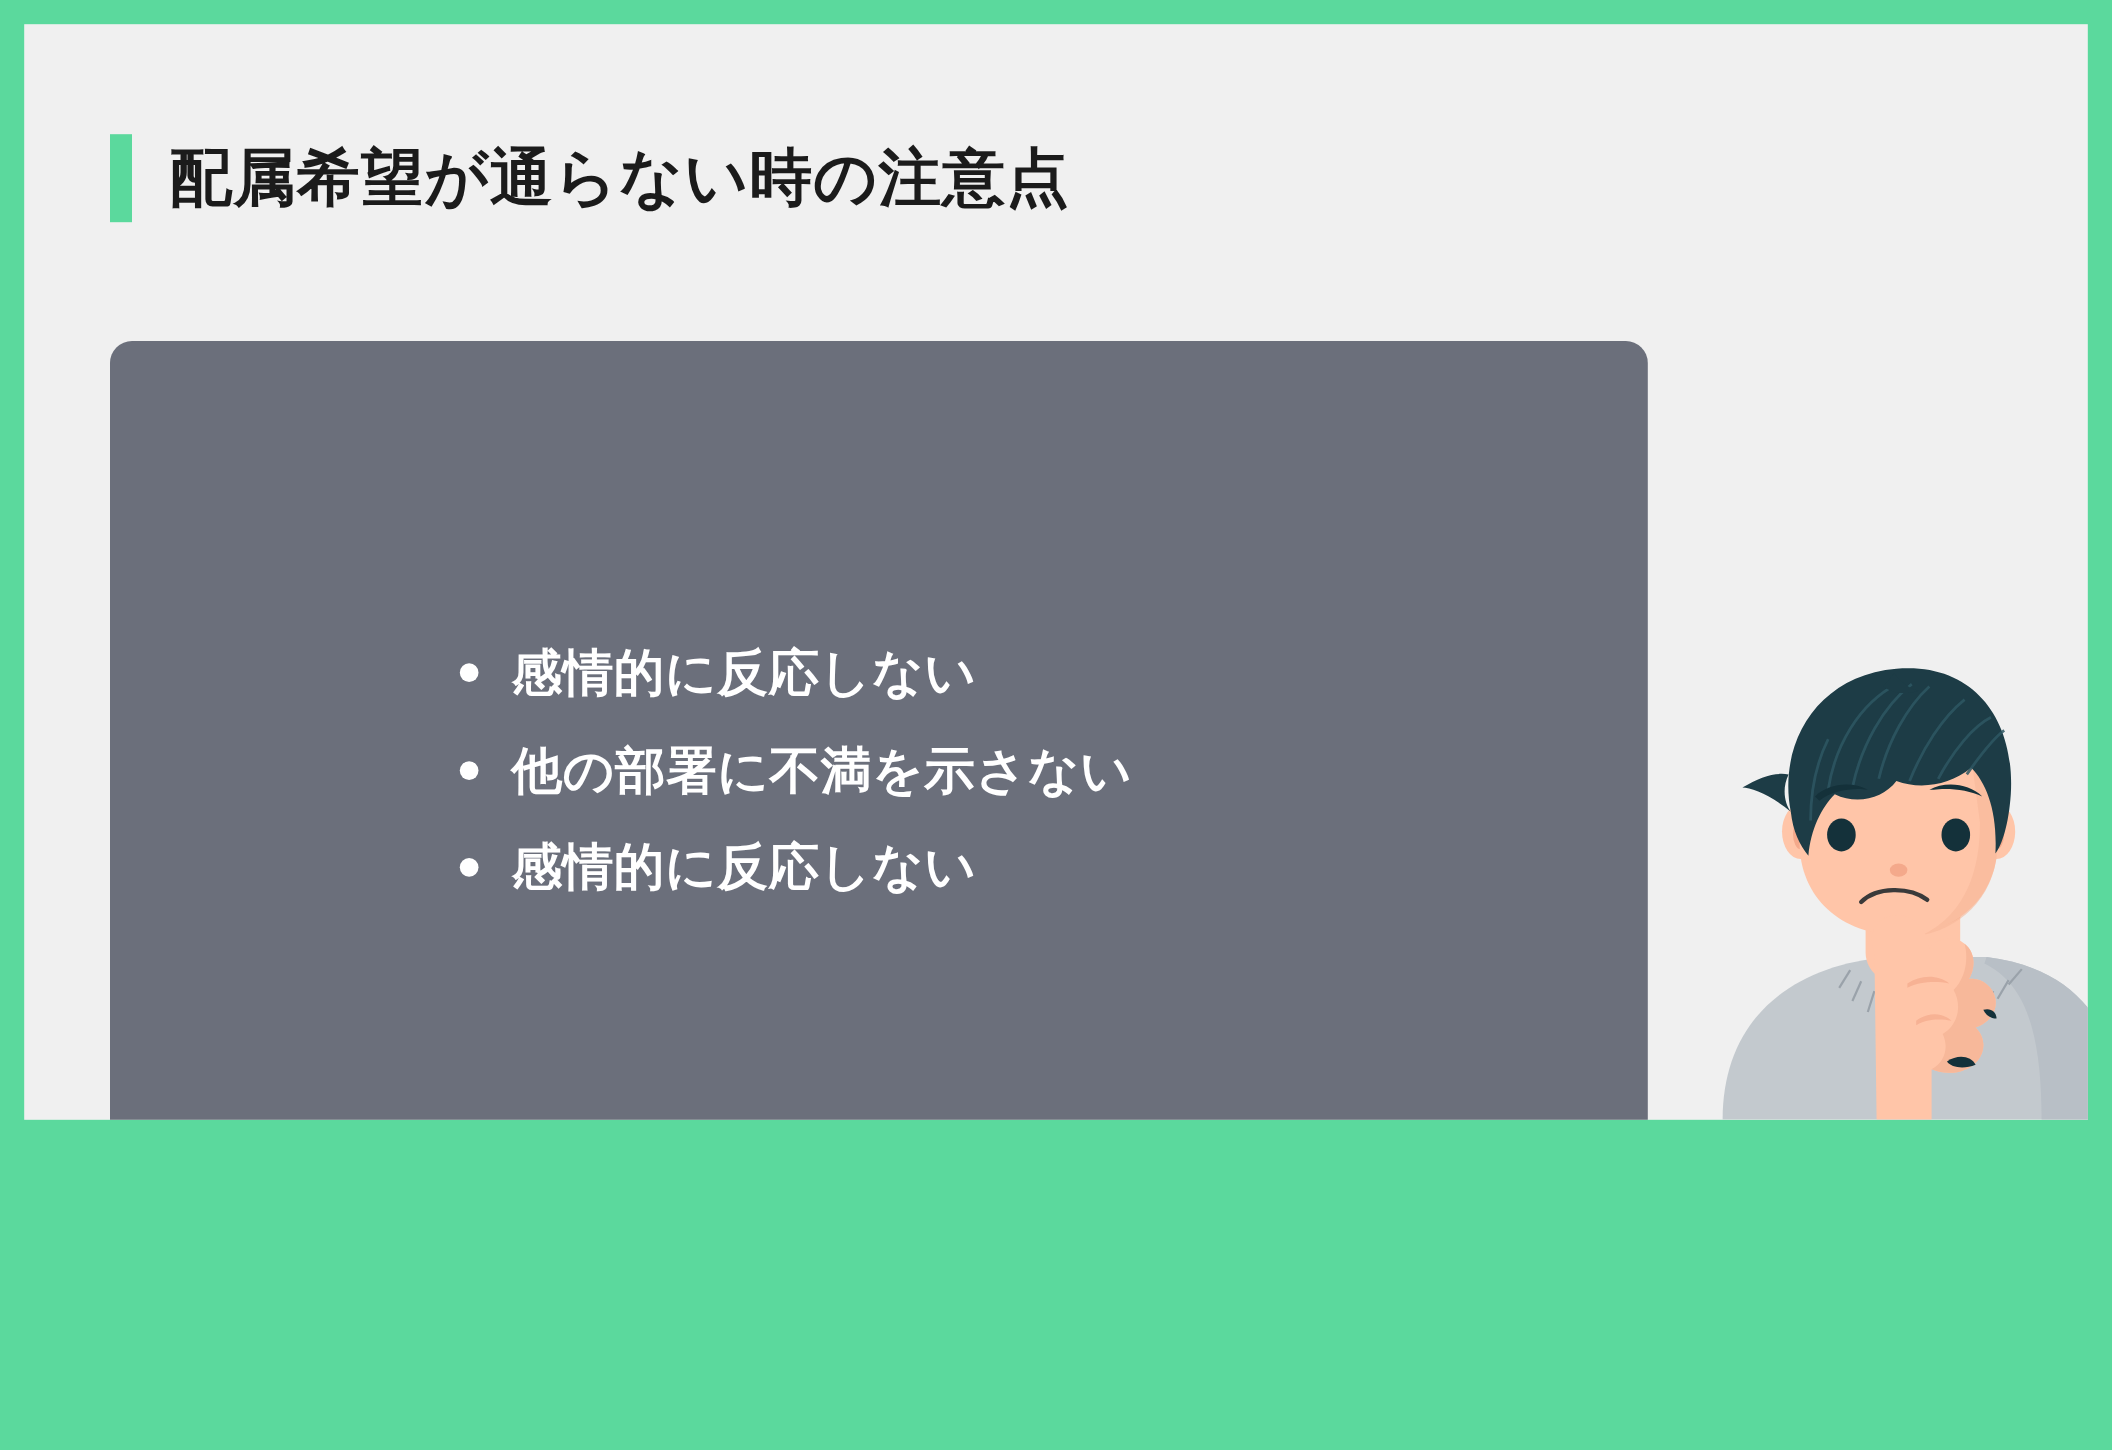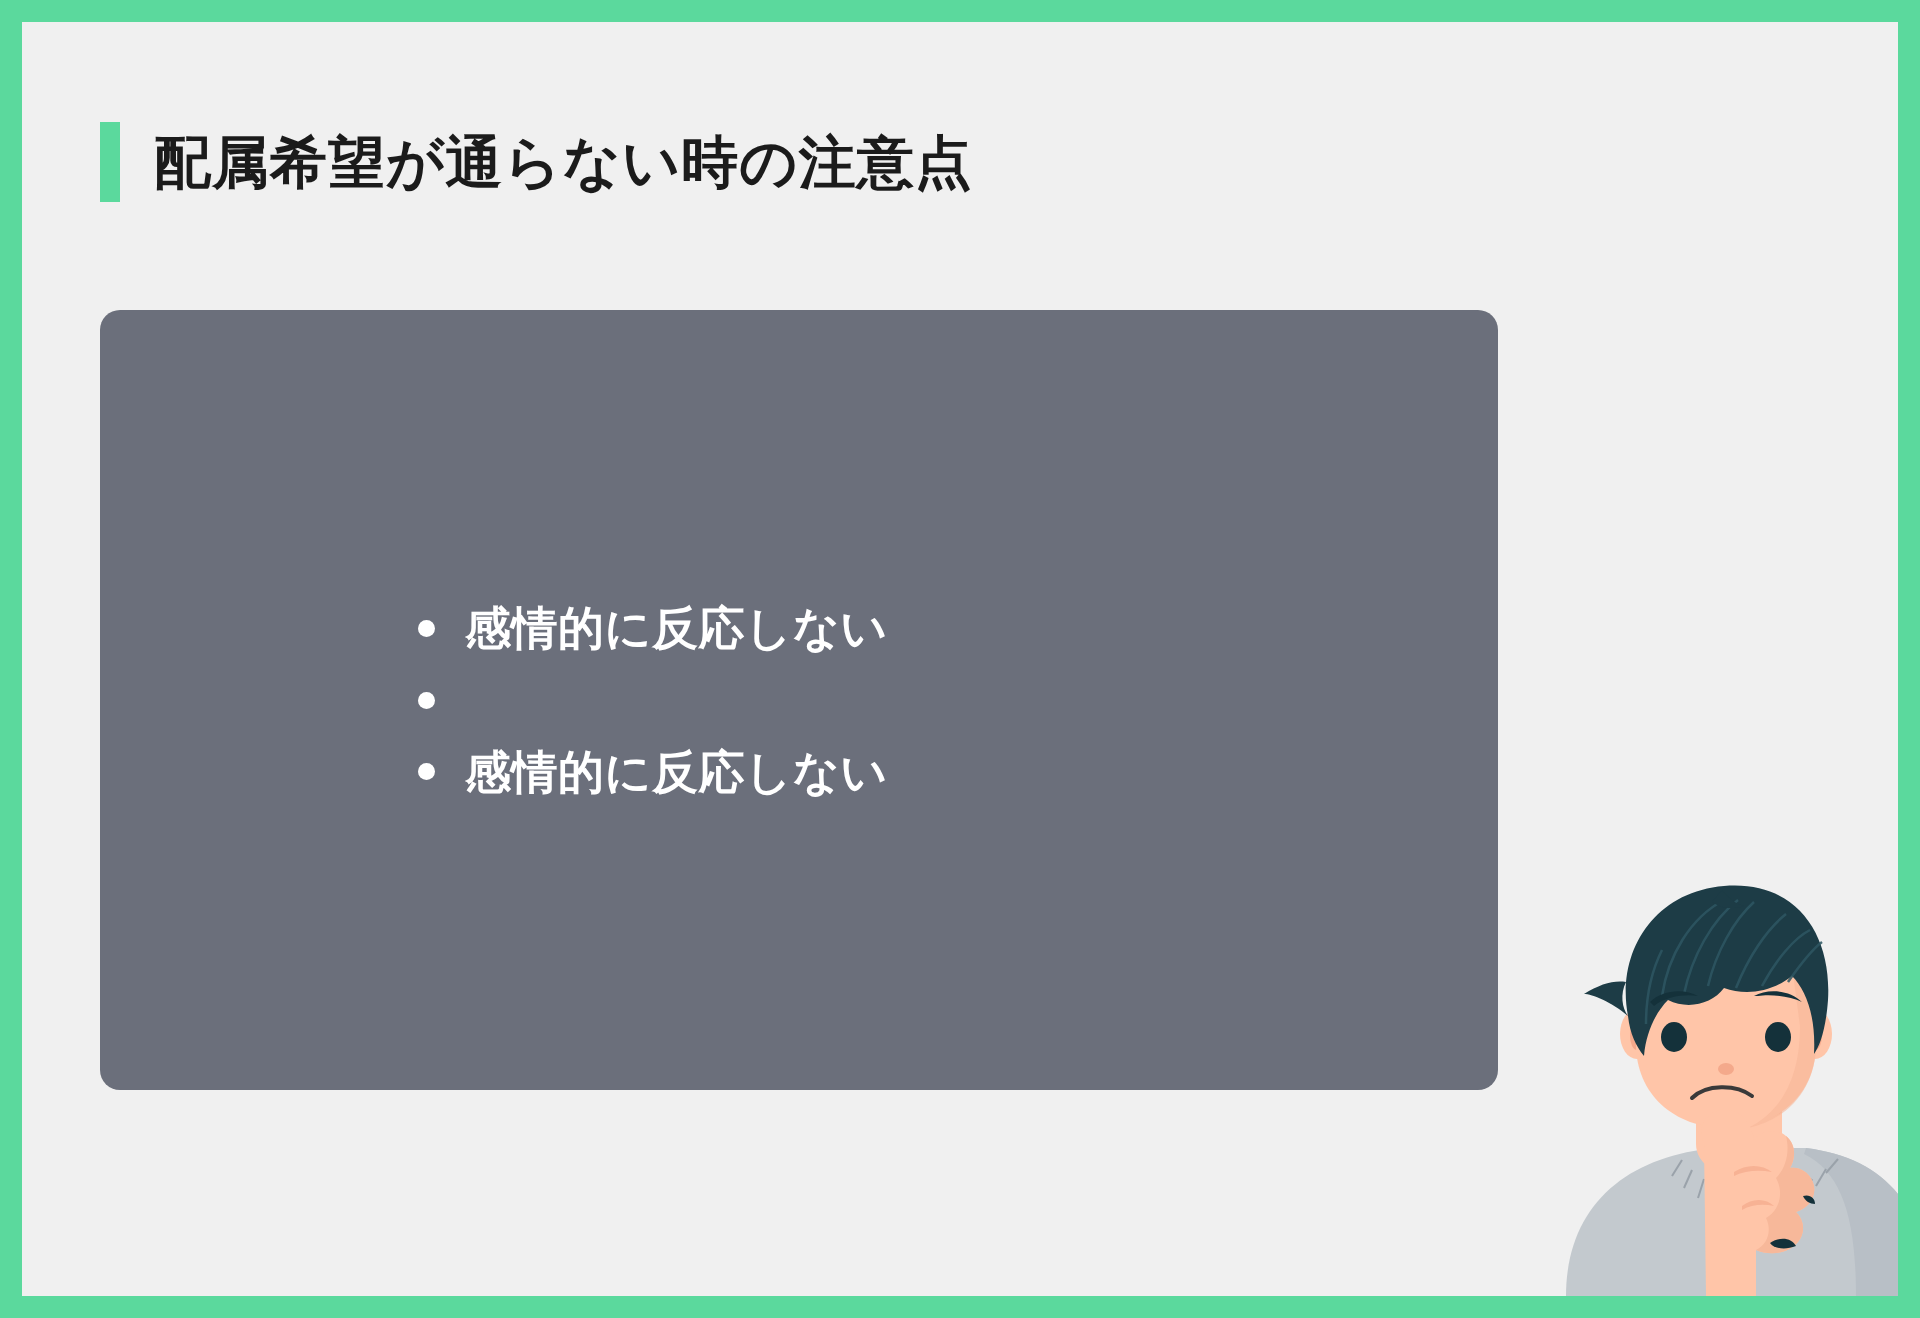--- a/index.html
+++ b/index.html
@@ -9,21 +9,21 @@
     background:#5BD99D;
   }
   #slide {
     position:relative;
     width:1920px; height:1318px;
     background:#5BD99D;
   }
   #inner {
     position:absolute;
     left:22px; top:22px;
-    width:1876px; height:1274px;
+    width:1876px; height:996px;
     background:#F0F0F0;
     overflow:hidden;
   }
 
   
   #title-row {
     position:absolute;
     left:78px; top:98px;
     display:flex; align-items:center;
     height:84px;
@@ -100,20 +100,21 @@
     </div>
 
     <div id="card">
       <ul id="bullet-list">
         <li class="bullet-item">
           <span class="bullet-dot"></span>
           <span class="bullet-label">感情的に反応しない</span>
         </li>
         <li class="bullet-item">
           <span class="bullet-dot"></span>
+          <span class="bullet-label">他の部署に不満を示さない</span>
         </li>
         <li class="bullet-item">
           <span class="bullet-dot"></span>
           <span class="bullet-label">感情的に反応しない</span>
         </li>
       </ul>
     </div>
 
     <div id="illustration">
       <svg viewBox="0 0 360 420" xmlns="http://www.w3.org/2000/svg">

